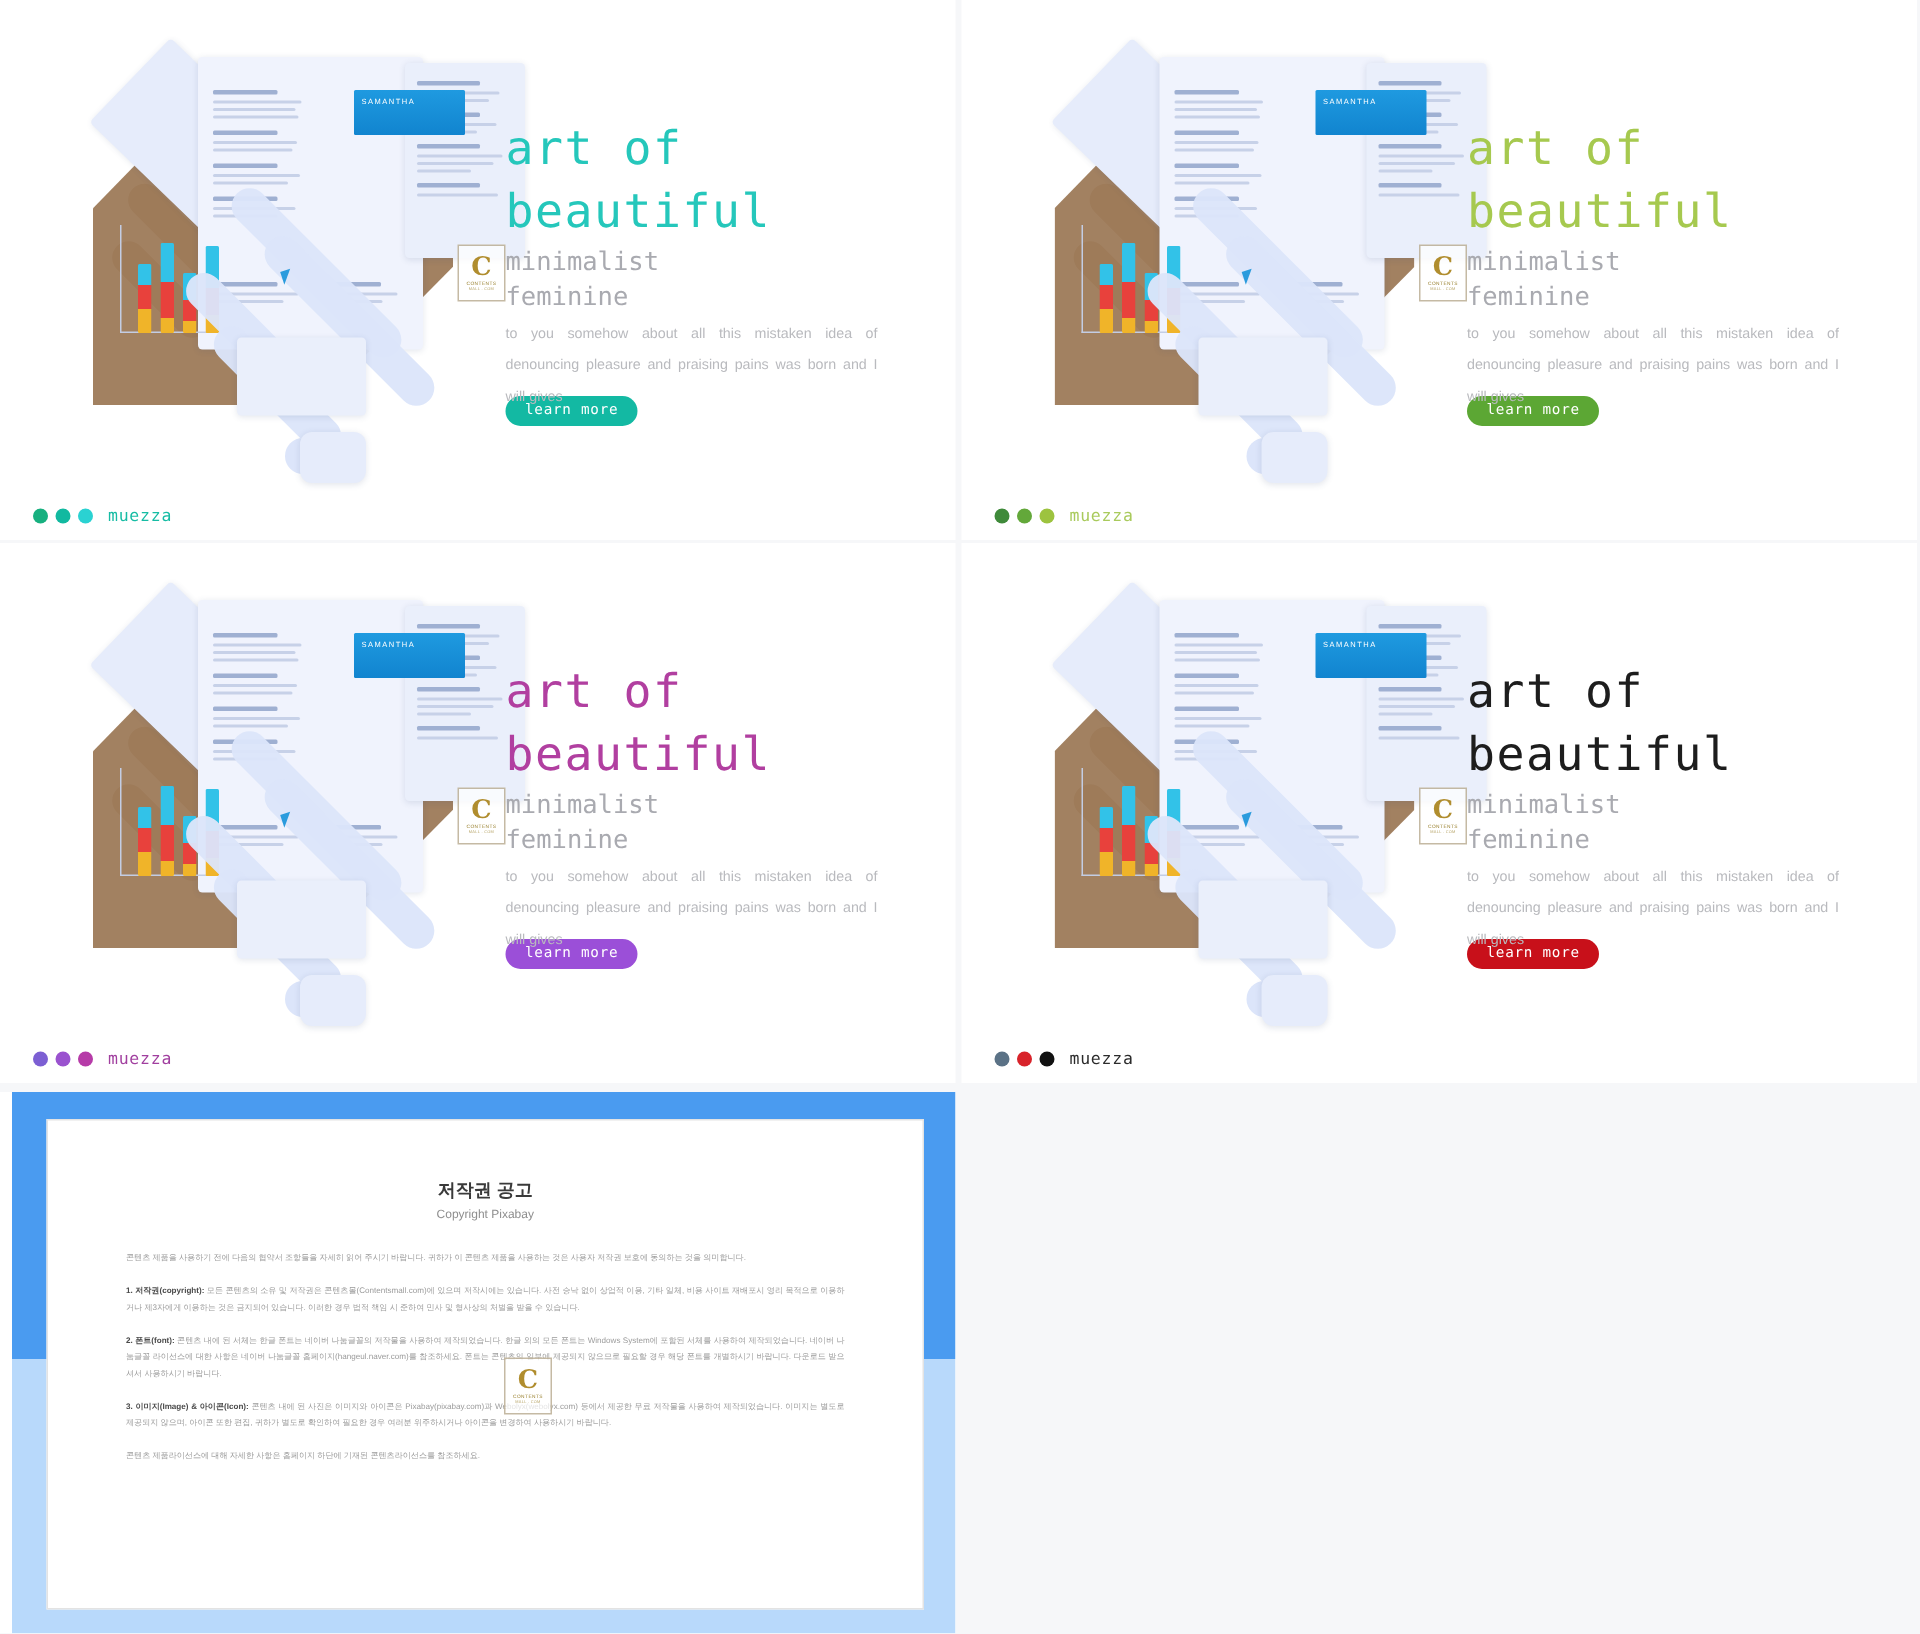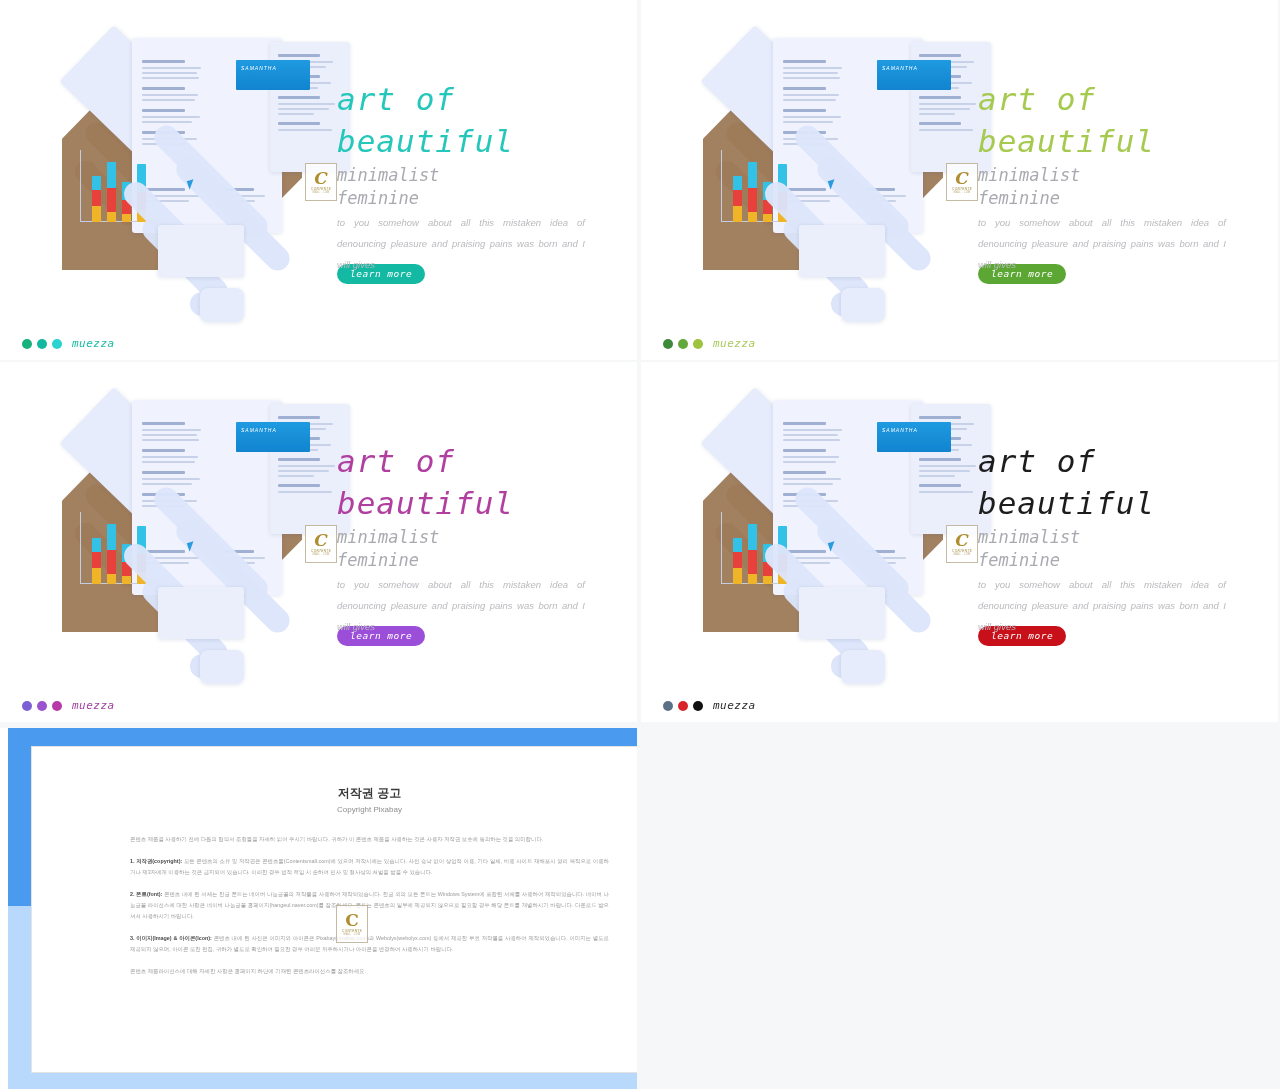--- a/index.html
+++ b/index.html
@@ -12,21 +12,20 @@
   .grid{
     position:relative;width:1280px;height:1089px;
   }
 
   
   .panel{
     position:absolute;
     width:637px;height:360px;
     background:#ffffff;
     overflow:hidden;
-    font-style:italic;
   }
   .p1{left:0;top:0;}
   .p2{left:641px;top:0;}
   .p3{left:0;top:362px;}
   .p4{left:641px;top:362px;}
 
   
   .art{
     position:absolute;left:40px;top:20px;width:300px;height:320px;
   }
@@ -169,21 +168,20 @@
   
   .doc-slide{
     position:absolute;left:0;top:728px;width:637px;height:361px;
     background:#ffffff;overflow:hidden;
   }
   .frame-top{position:absolute;left:8px;top:0;right:0;height:178px;background:#4a9bf0;}
   .frame-bot{position:absolute;left:8px;top:178px;right:0;bottom:0;background:#b8d9fb;}
   .paper{
     position:absolute;left:31px;top:18px;width:583px;height:325px;background:#fff;
     border:1px solid #e3e3e3;
-    padding-left:46px;
   }
   .doc-title{
     text-align:center;font-family:"Liberation Sans",sans-serif;
     font-weight:700;font-size:12px;color:#3a3a3a;margin:38px 0 3px 0;
   }
   .doc-sub{
     text-align:center;font-family:"Liberation Sans",sans-serif;
     font-size:8px;color:#8e8e8e;margin:0 0 20px 0;
   }
   .doc-body{

